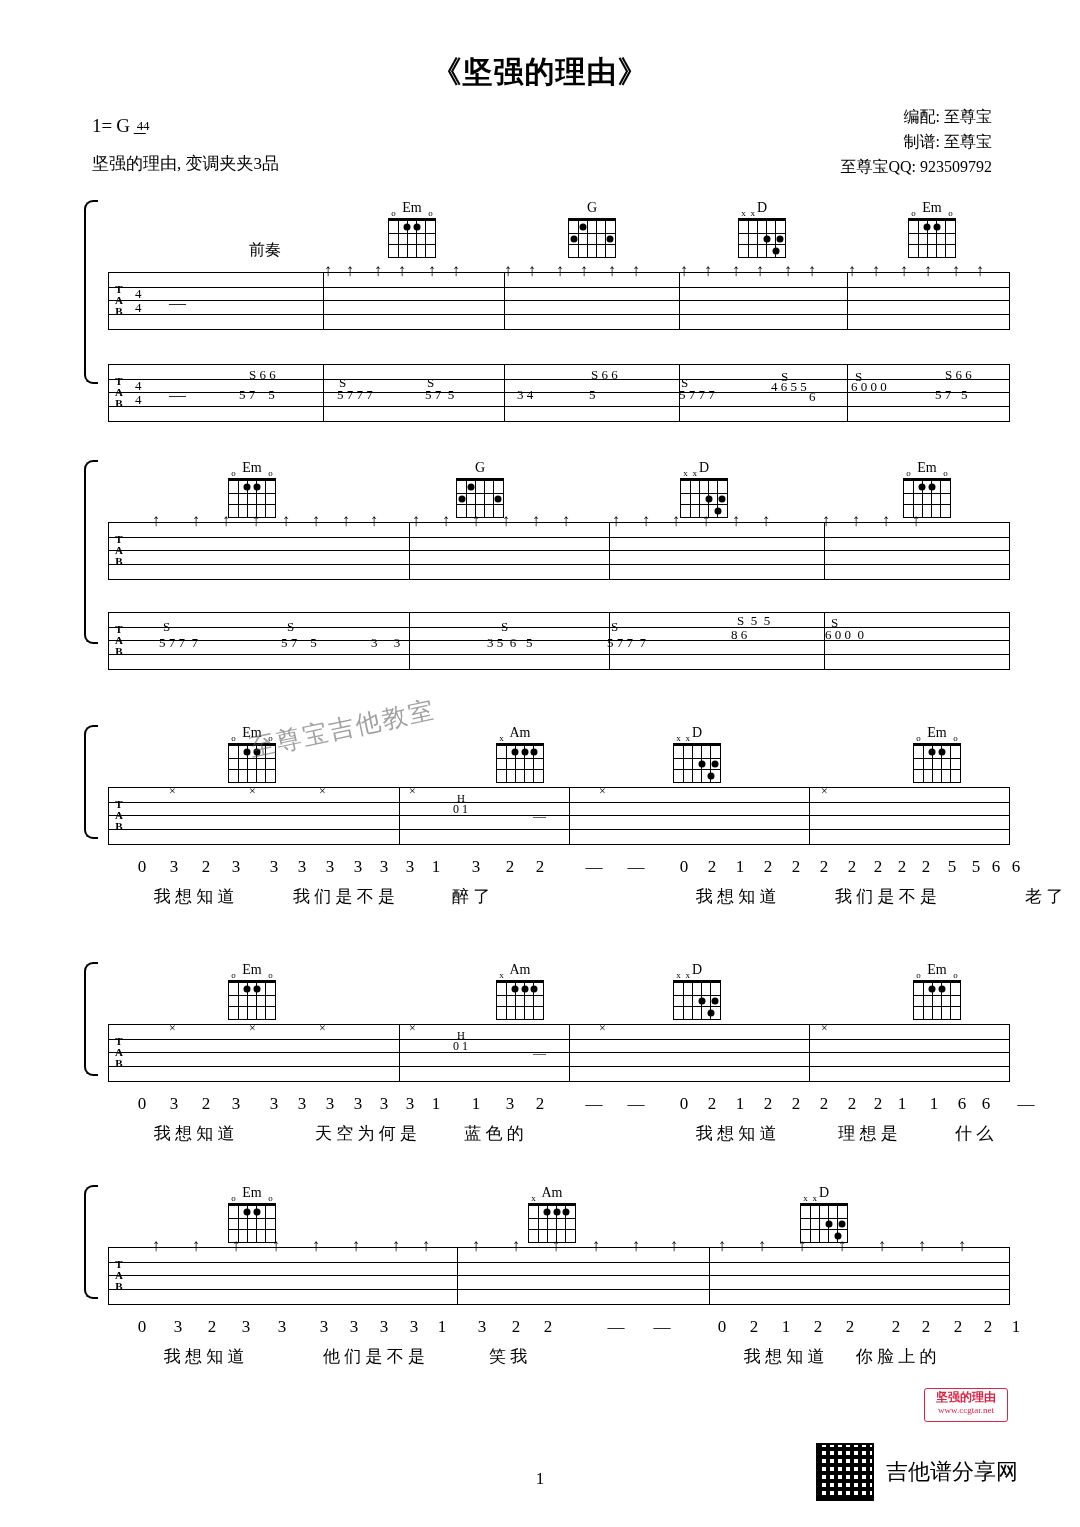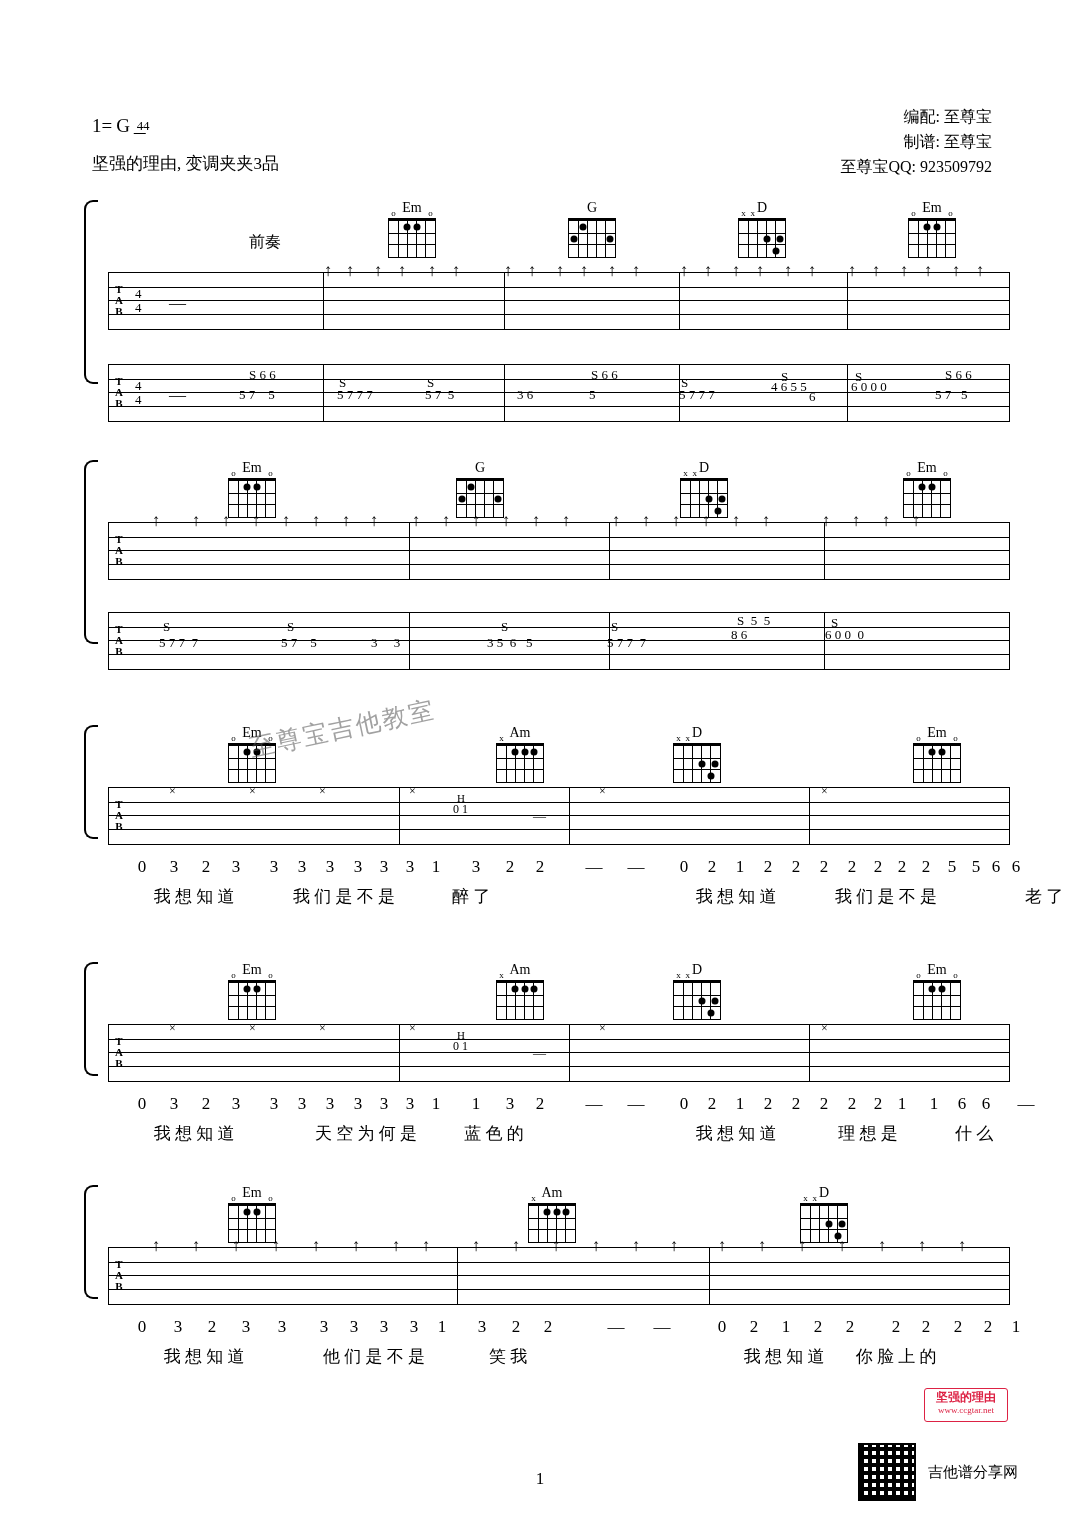--- a/index.html
+++ b/index.html
@@ -104,27 +104,28 @@
   }
   .wm-box .b1{font-size:12px;font-weight:bold;}
   .pagenum{position:absolute;left:0;width:1080px;text-align:center;bottom:38px;font-size:17px;}
 
   
   .promo{position:absolute;right:62px;bottom:26px;display:flex;align-items:center;gap:12px;}
   .promo .qr{width:54px;height:54px;background:
      repeating-linear-gradient(0deg,#000 0 4px,#fff 4px 8px),
      repeating-linear-gradient(90deg,#000 0 4px,transparent 4px 8px);
      background-blend-mode:multiply;border:2px solid #000;}
-  .promo .ptxt{font-size:15px;}
+  .promo .ptxt{font-size:22px;}
 </style>
 </head>
 <body>
 
 <div class="page">
 
+  <div class="title">《坚强的理由》</div>
 
   <div class="key-block">
     <div class="key-line1">
       <span>1=</span>
       <span>G</span>
       <span class="frac">
         <span class="num">4</span>
         <span class="den">4</span>
       </span>
     </div>
@@ -169,21 +170,21 @@
     <div class="chord" style="left:820px;top:0;">
       <div class="cname">Em</div>
       <div class="grid">
         <span class="xo" style="left:10%">o</span>
           <span class="xo" style="left:90%">o</span>
         <span class="dot" style="left:40%;top:17%"></span>
         <span class="dot" style="left:60%;top:17%"></span>
       </div>
     </div>
 
-    <div class="label" style="left:165px;top:32px;">前奏</div>
+    <div class="label" style="left:165px;top:40px;">前奏</div>
 
     <div class="stafframe" style="height:180px;">
       <div class="bracket"></div>
 
       <div class="staff h6" style="position:absolute;top:72px;left:12px;width:900px;">
         <div class="tabmark">
           <div>T</div>
             <div>A</div>
             <div>B</div>
         </div>
@@ -242,21 +243,21 @@
         <div class="barline" style="left:570px;"></div>
         <div class="barline" style="left:738px;"></div>
         <div class="lyr">
           <span class="gl" style="left:60px;top:20px;font-size:17px;">—</span>
           <span class="gl" style="left:140px;top:2px;font-size:13px;">S 6 6</span>
           <span class="gl" style="left:130px;top:22px;font-size:13px;">5 7&nbsp;&nbsp;&nbsp; 5</span>
           <span class="gl" style="left:230px;top:10px;font-size:13px;">S</span>
           <span class="gl" style="left:228px;top:22px;font-size:13px;">5 7 7 7</span>
           <span class="gl" style="left:318px;top:10px;font-size:13px;">S</span>
           <span class="gl" style="left:316px;top:22px;font-size:13px;">5 7&nbsp; 5</span>
-          <span class="gl" style="left:408px;top:22px;font-size:13px;">3 6</span>
+          <span class="gl" style="left:408px;top:22px;font-size:13px;">3 4</span>
           <span class="gl" style="left:482px;top:2px;font-size:13px;">S 6 6</span>
           <span class="gl" style="left:480px;top:22px;font-size:13px;">5</span>
           <span class="gl" style="left:572px;top:10px;font-size:13px;">S</span>
           <span class="gl" style="left:570px;top:22px;font-size:13px;">5 7 7 7</span>
           <span class="gl" style="left:672px;top:4px;font-size:13px;">S</span>
           <span class="gl" style="left:662px;top:14px;font-size:13px;">4 6&nbsp;5&nbsp;5</span>
           <span class="gl" style="left:700px;top:24px;font-size:13px;">6</span>
           <span class="gl" style="left:746px;top:4px;font-size:13px;">S</span>
           <span class="gl" style="left:742px;top:14px;font-size:13px;">6 0 0 0</span>
           <span class="gl" style="left:836px;top:2px;font-size:13px;">S 6 6</span>

